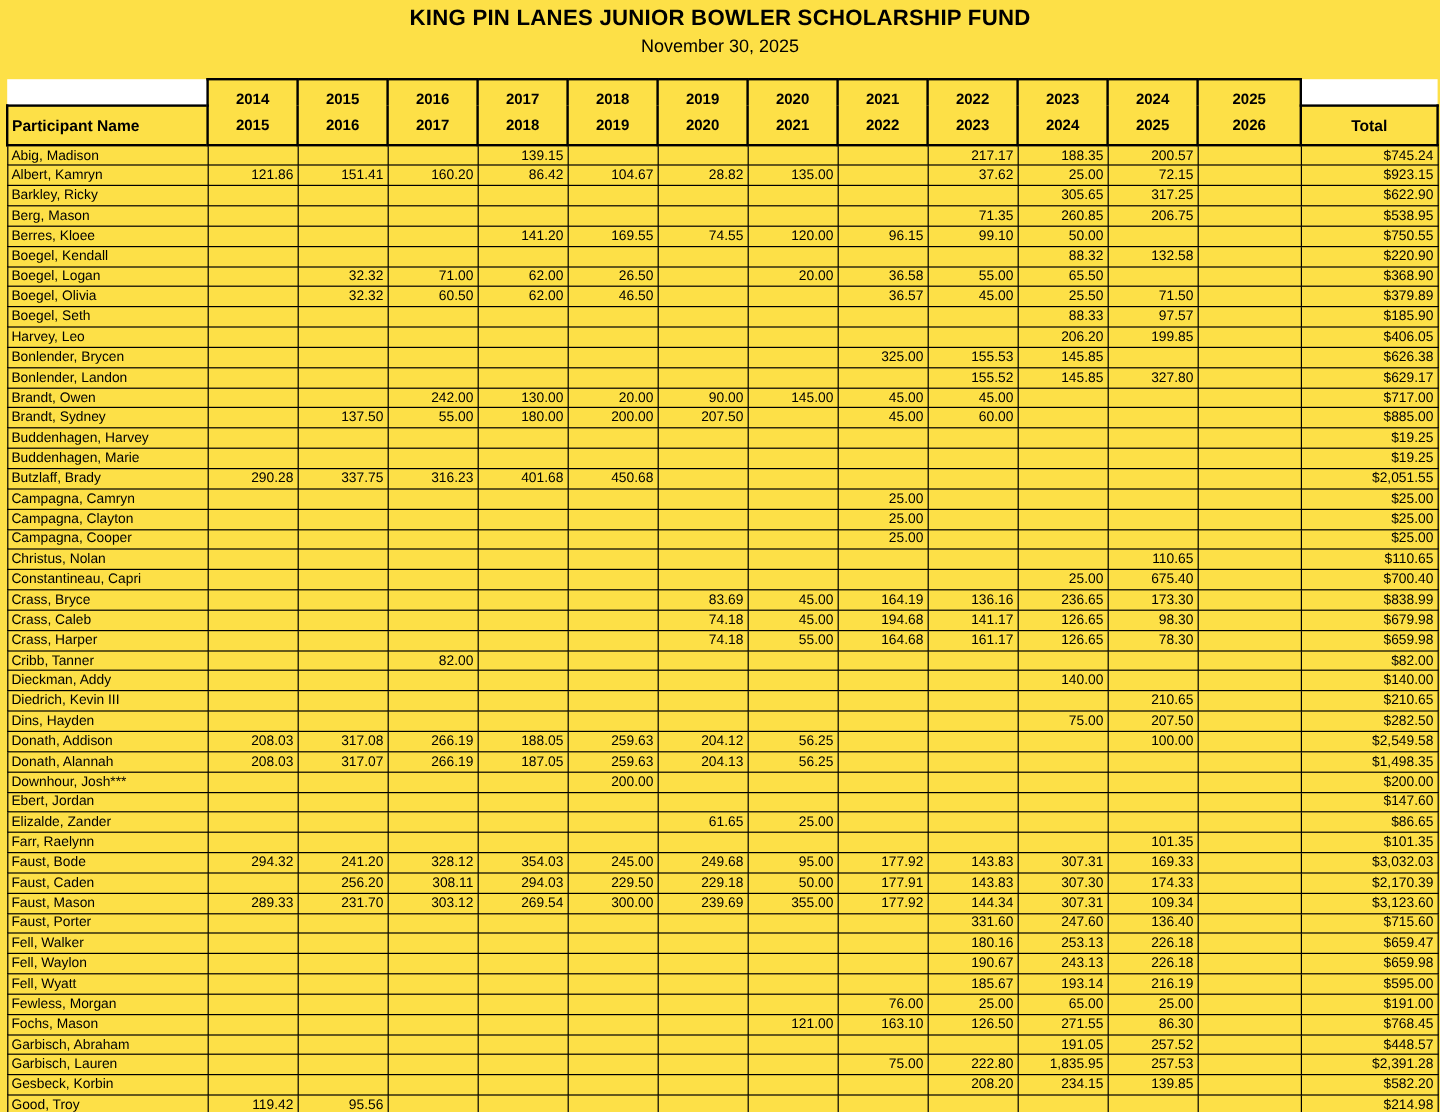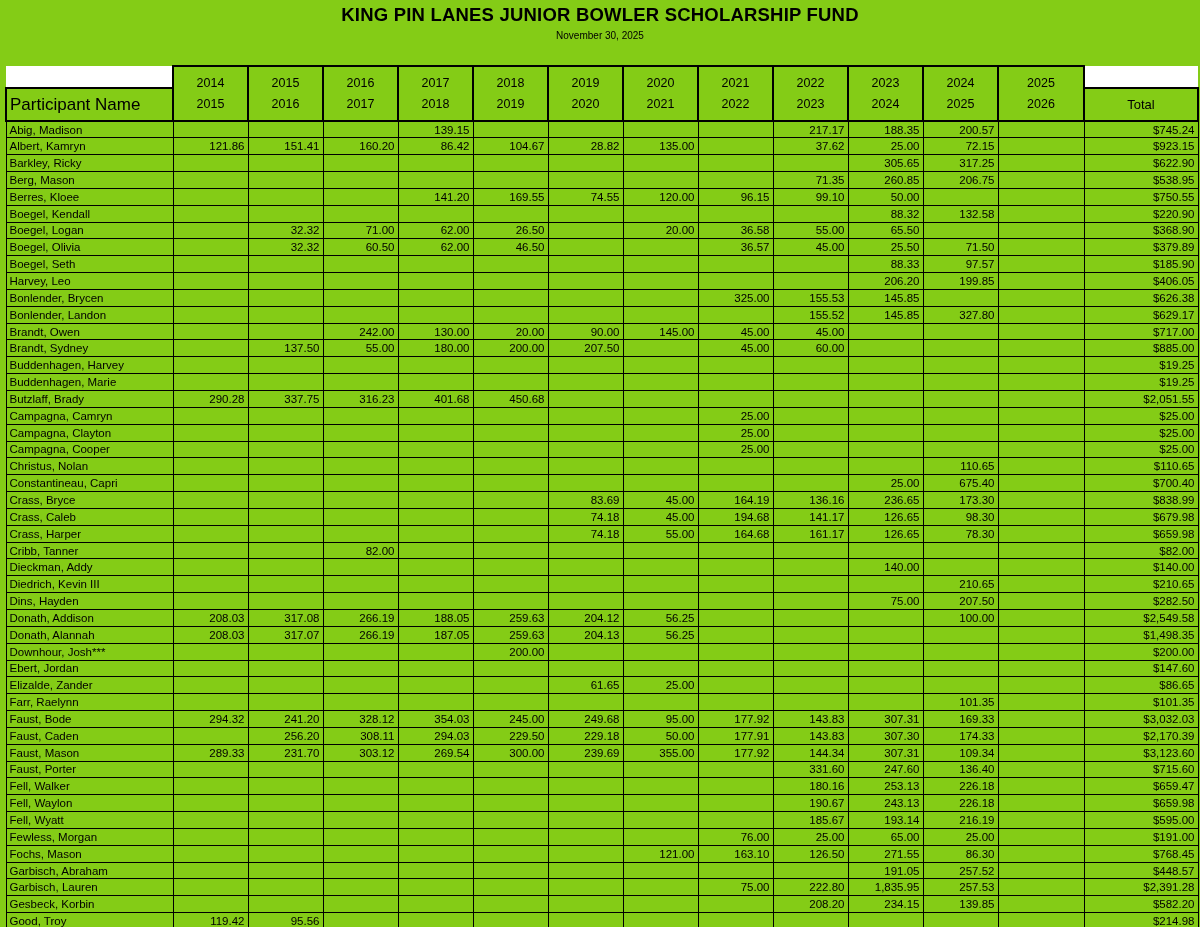--- a/index.html
+++ b/index.html
@@ -1,53 +1,53 @@
 <!DOCTYPE html>
 <html><head>
 <meta charset="utf-8">
 <style>
   html,body{margin:0;padding:0;}
   body{background:#ffffff;}
   #page{
     position:relative;
     width:1200px;height:927px;
-    background:#84cc16;
+    background:#fde047;
     font-family:"Liberation Sans","DejaVu Sans",sans-serif;
     color:#000;
     overflow:hidden;
   }
   #title{
     margin:0;padding-top:4px;
     text-align:center;
     font-size:18.5px;font-weight:bold;
     letter-spacing:0.2px;
   }
   #date{
     margin:0;padding-top:4px;
     text-align:center;
-    font-size:10px;font-weight:normal;
+    font-size:15px;font-weight:normal;
   }
   table#fund{
     position:absolute;left:5px;top:65px;
     border-collapse:collapse;
     table-layout:fixed;
     width:1192px;
   }
   
-  thead th{font-weight:normal;padding:4px;}
+  thead th{font-weight:bold;padding:4px;}
   th.corner{border:none;background:#fff;}
   th.year{
     border:2px solid #000;
     font-size:12.5px;line-height:21px;
     text-align:center;vertical-align:middle;
     height:45px;
   }
   th.pname{
     border:2px solid #000;
-    font-size:17px;text-align:left;
+    font-size:13px;text-align:left;
     padding-left:3px;height:23px;
     vertical-align:middle;
   }
   th.totalh{
     border:2px solid #000;
     font-size:13px;text-align:center;
     height:23px;vertical-align:middle;margin-top:25px;
   }
   tr.hrow1{height:22px;}
   tr.hrow2{height:23px;}

